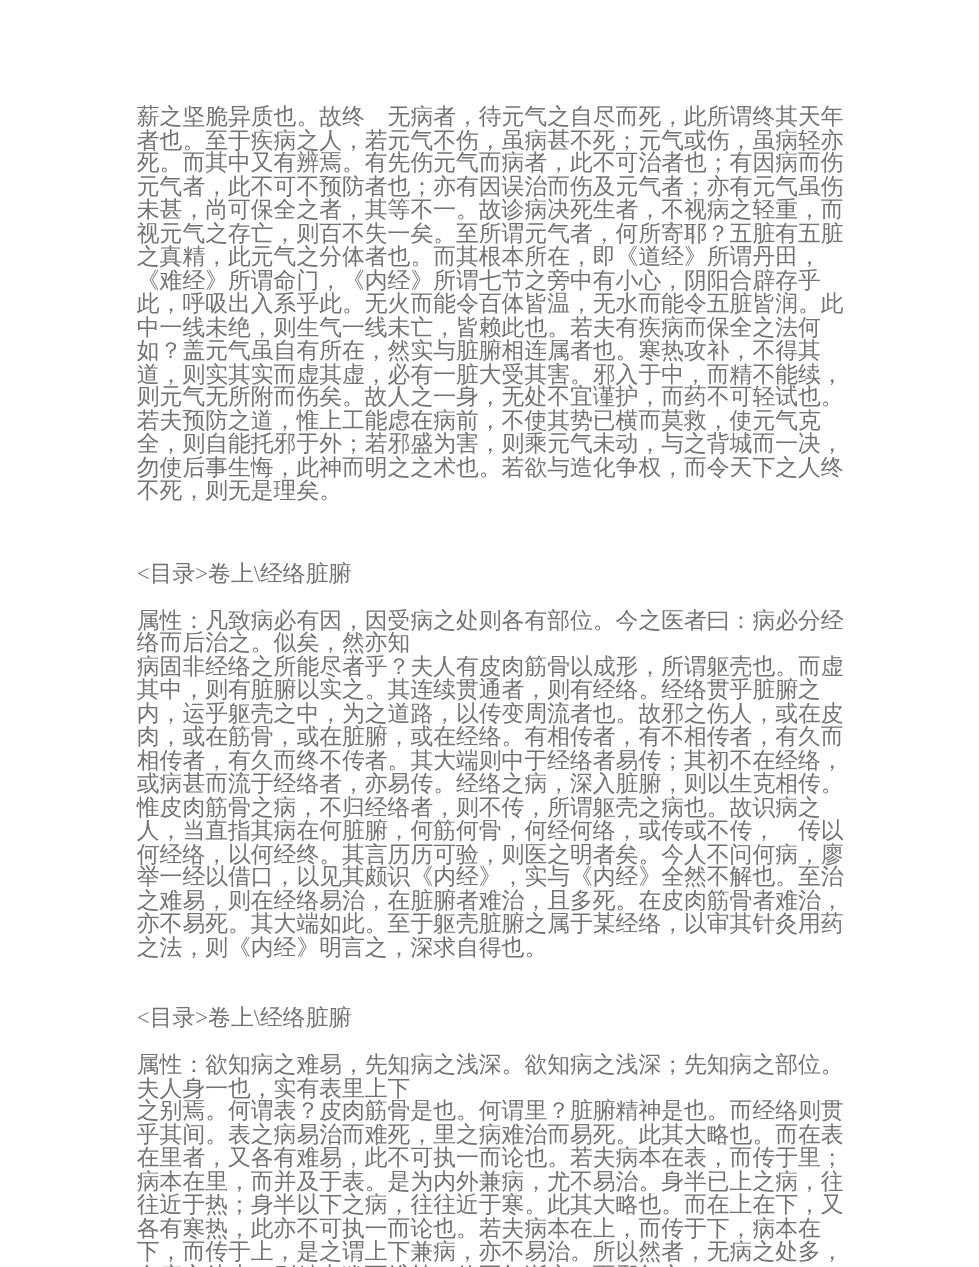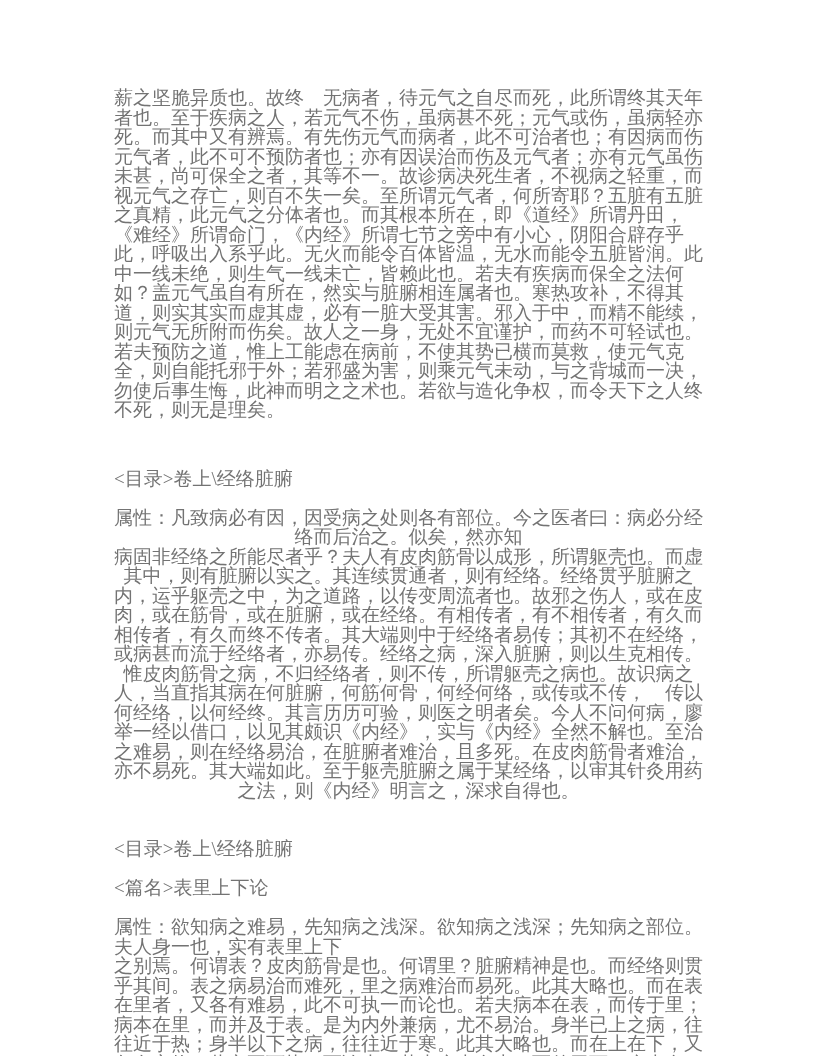--- a/index.html
+++ b/index.html
@@ -24,36 +24,35 @@
     font-size: 19px;
     line-height: 19.5px;
     text-align: left;
     word-break: break-all;
   }
   .para {
     margin: 0;
     white-space: pre-wrap;
   }
   .gap-1 { margin-bottom: 19.5px; }
-  .gap-2 { margin-bottom: 39px; text-align: center; }
+  .gap-2 { margin-bottom: 39px; }
   .gap-3 { margin-bottom: 49px; }
 </style>
 </head>
 <body>
 
 <div class="page">
   <div class="content">
     <p class="para gap-3">薪之坚脆异质也。故终　无病者，待元气之自尽而死，此所谓终其天年者也。至于疾病之人，若元气不伤，虽病甚不死；元气或伤，虽病轻亦死。而其中又有辨焉。有先伤元气而病者，此不可治者也；有因病而伤元气者，此不可不预防者也；亦有因误治而伤及元气者；亦有元气虽伤未甚，尚可保全之者，其等不一。故诊病决死生者，不视病之轻重，而视元气之存亡，则百不失一矣。至所谓元气者，何所寄耶？五脏有五脏之真精，此元气之分体者也。而其根本所在，即《道经》所谓丹田，《难经》所谓命门，《内经》所谓七节之旁中有小心，阴阳合辟存乎此，呼吸出入系乎此。无火而能令百体皆温，无水而能令五脏皆润。此中一线未绝，则生气一线未亡，皆赖此也。若夫有疾病而保全之法何如？盖元气虽自有所在，然实与脏腑相连属者也。寒热攻补，不得其道，则实其实而虚其虚，必有一脏大受其害。邪入于中，而精不能续，则元气无所附而伤矣。故人之一身，无处不宜谨护，而药不可轻试也。若夫预防之道，惟上工能虑在病前，不使其势已横而莫救，使元气克全，则自能托邪于外；若邪盛为害，则乘元气未动，与之背城而一决，勿使后事生悔，此神而明之之术也。若欲与造化争权，而令天下之人终不死，则无是理矣。</p>
 
     <p class="para gap-1">&lt;目录&gt;卷上\经络脏腑</p>
 
 
     <p class="para gap-2">属性：凡致病必有因，因受病之处则各有部位。今之医者曰：病必分经络而后治之。似矣，然亦知
 病固非经络之所能尽者乎？夫人有皮肉筋骨以成形，所谓躯壳也。而虚其中，则有脏腑以实之。其连续贯通者，则有经络。经络贯乎脏腑之内，运乎躯壳之中，为之道路，以传变周流者也。故邪之伤人，或在皮肉，或在筋骨，或在脏腑，或在经络。有相传者，有不相传者，有久而相传者，有久而终不传者。其大端则中于经络者易传；其初不在经络，或病甚而流于经络者，亦易传。经络之病，深入脏腑，则以生克相传。惟皮肉筋骨之病，不归经络者，则不传，所谓躯壳之病也。故识病之人，当直指其病在何脏腑，何筋何骨，何经何络，或传或不传，　传以何经络，以何经终。其言历历可验，则医之明者矣。今人不问何病，廖举一经以借口，以见其颇识《内经》，实与《内经》全然不解也。至治之难易，则在经络易治，在脏腑者难治，且多死。在皮肉筋骨者难治，亦不易死。其大端如此。至于躯壳脏腑之属于某经络，以审其针灸用药之法，则《内经》明言之，深求自得也。</p>
 
     <p class="para gap-1">&lt;目录&gt;卷上\经络脏腑</p>
 
-    <p class="para gap-1">&lt;篇名&gt;表里上下论</p>
 
     <p class="para">属性：欲知病之难易，先知病之浅深。欲知病之浅深；先知病之部位。夫人身一也，实有表里上下
 之别焉。何谓表？皮肉筋骨是也。何谓里？脏腑精神是也。而经络则贯乎其间。表之病易治而难死，里之病难治而易死。此其大略也。而在表在里者，又各有难易，此不可执一而论也。若夫病本在表，而传于里；病本在里，而并及于表。是为内外兼病，尤不易治。身半已上之病，往往近于热；身半以下之病，往往近于寒。此其大略也。而在上在下，又各有寒热，此亦不可执一而论也。若夫病本在上，而传于下，病本在下，而传于上，是之谓上下兼病，亦不易治。所以然者，无病之处多，有病之处少，则精力犹可维持，使正气渐充，而邪气亦</p>
   </div>
 </div>
 
 </body></html>

